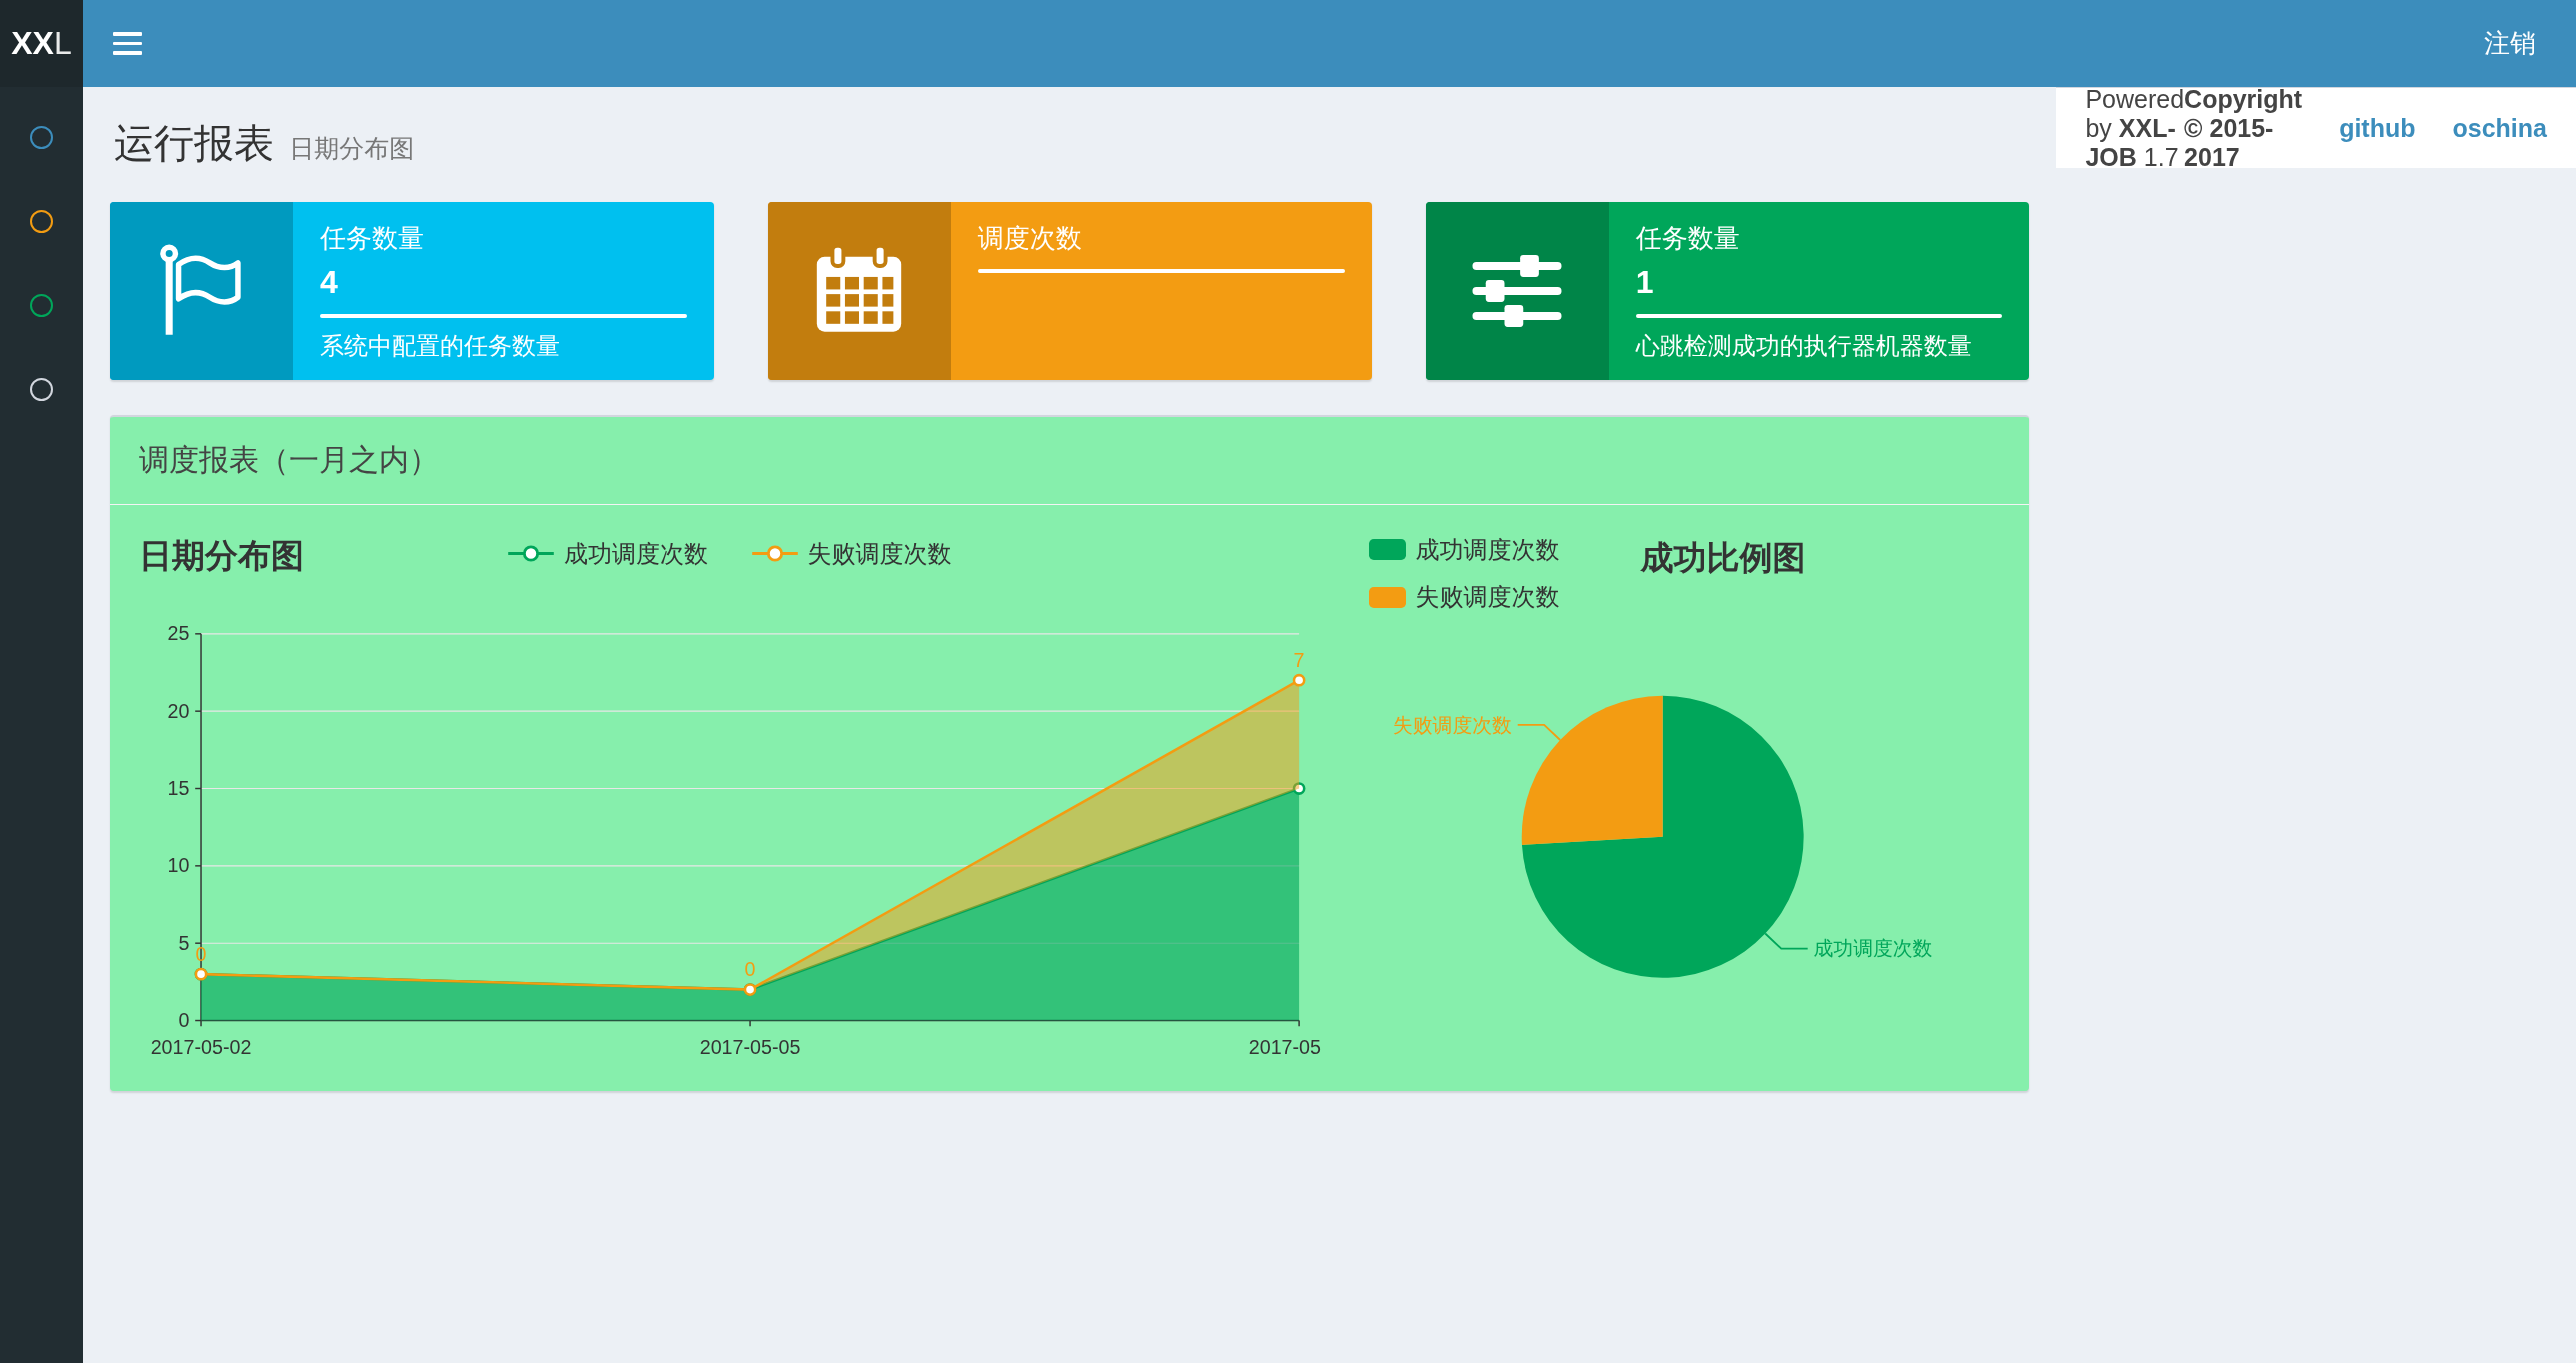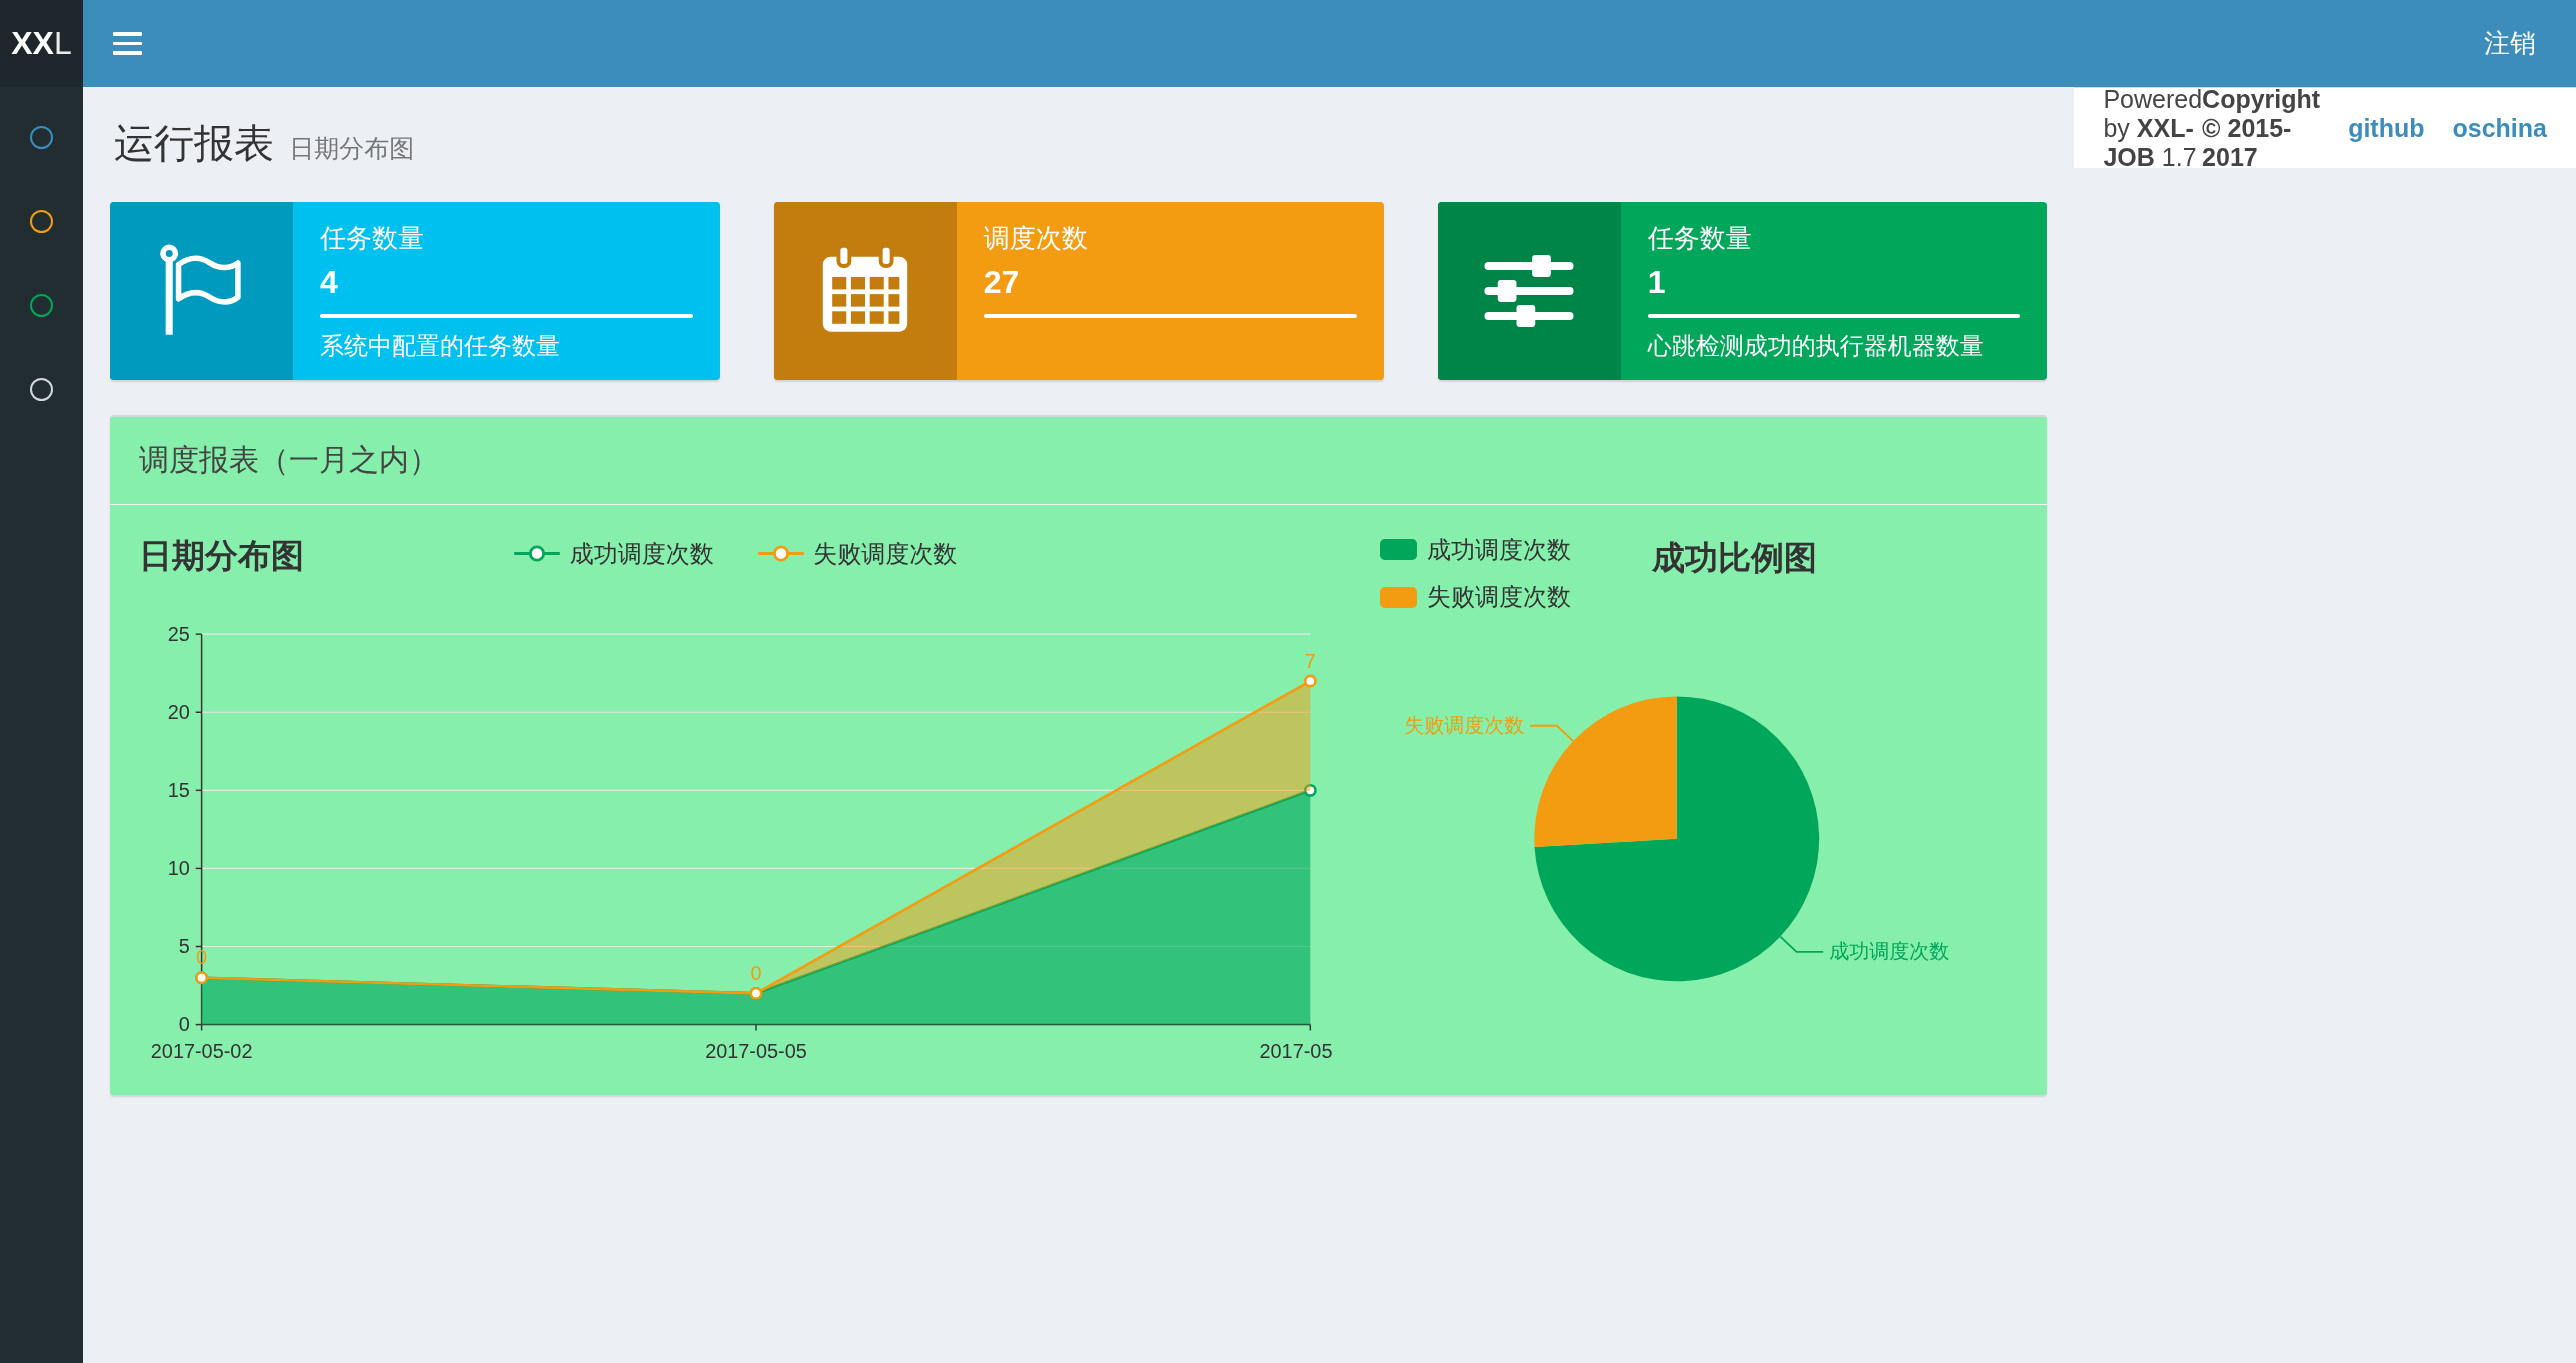--- a/index.html
+++ b/index.html
@@ -57,21 +57,21 @@
   .legend-item svg{display:block}
   .pie-head{display:flex;align-items:flex-start;gap:81px;height:106px}
   .pie-legend{display:flex;flex-direction:column;gap:15.4px}
   .swatch{display:inline-block;width:37px;height:21px;border-radius:4.8px}
   .pie-title{margin-top:1.9px}
   .chart-svg{width:100%;display:block}
 
   
   footer{flex:0 0 81px;height:81px;background:#fff;border-top:1px solid #d2d6de;display:flex;align-items:center;justify-content:space-between;padding:0 29px;font-size:25px;color:#444}
   .f-left b{font-weight:bold}
-  .f-right{display:flex;align-items:center;gap:28px}
+  .f-right{display:flex;align-items:center;gap:37px}
   .f-copy{font-weight:bold;color:#444}
   .f-link{color:#3c8dbc;font-weight:bold;text-decoration:none;cursor:pointer}
 </style>
 </head>
 <body>
 
 <div class="app">
 
   <div class="topbar">
     <div class="logo">
@@ -151,21 +151,20 @@
                     <rect class="cal-hole" x="47" y="34" width="7" height="8"></rect>
                   <rect class="cal-hole" x="11" y="45" width="9" height="8"></rect>
                     <rect class="cal-hole" x="23" y="45" width="9" height="8"></rect>
                     <rect class="cal-hole" x="35" y="45" width="9" height="8"></rect>
                     <rect class="cal-hole" x="47" y="45" width="7" height="8"></rect>
                 </g>
               </svg>
             </div>
             <div class="info-content">
               <div class="info-title">调度次数</div>
-              <div class="info-number">27</div>
               <div class="info-bar"></div>
             </div>
           </div>
 
           <div class="info-box" style="background: rgb(0, 166, 90);">
             <div class="info-icon" style="background: rgb(0, 133, 72); --icon-bg: #008548;">
               <svg viewBox="0 0 64 64">
                 <g stroke="#fff" stroke-width="5" stroke-linecap="round">
                   <line x1="6" y1="16" x2="58" y2="16"></line>
                   <line x1="6" y1="32" x2="58" y2="32"></line>

